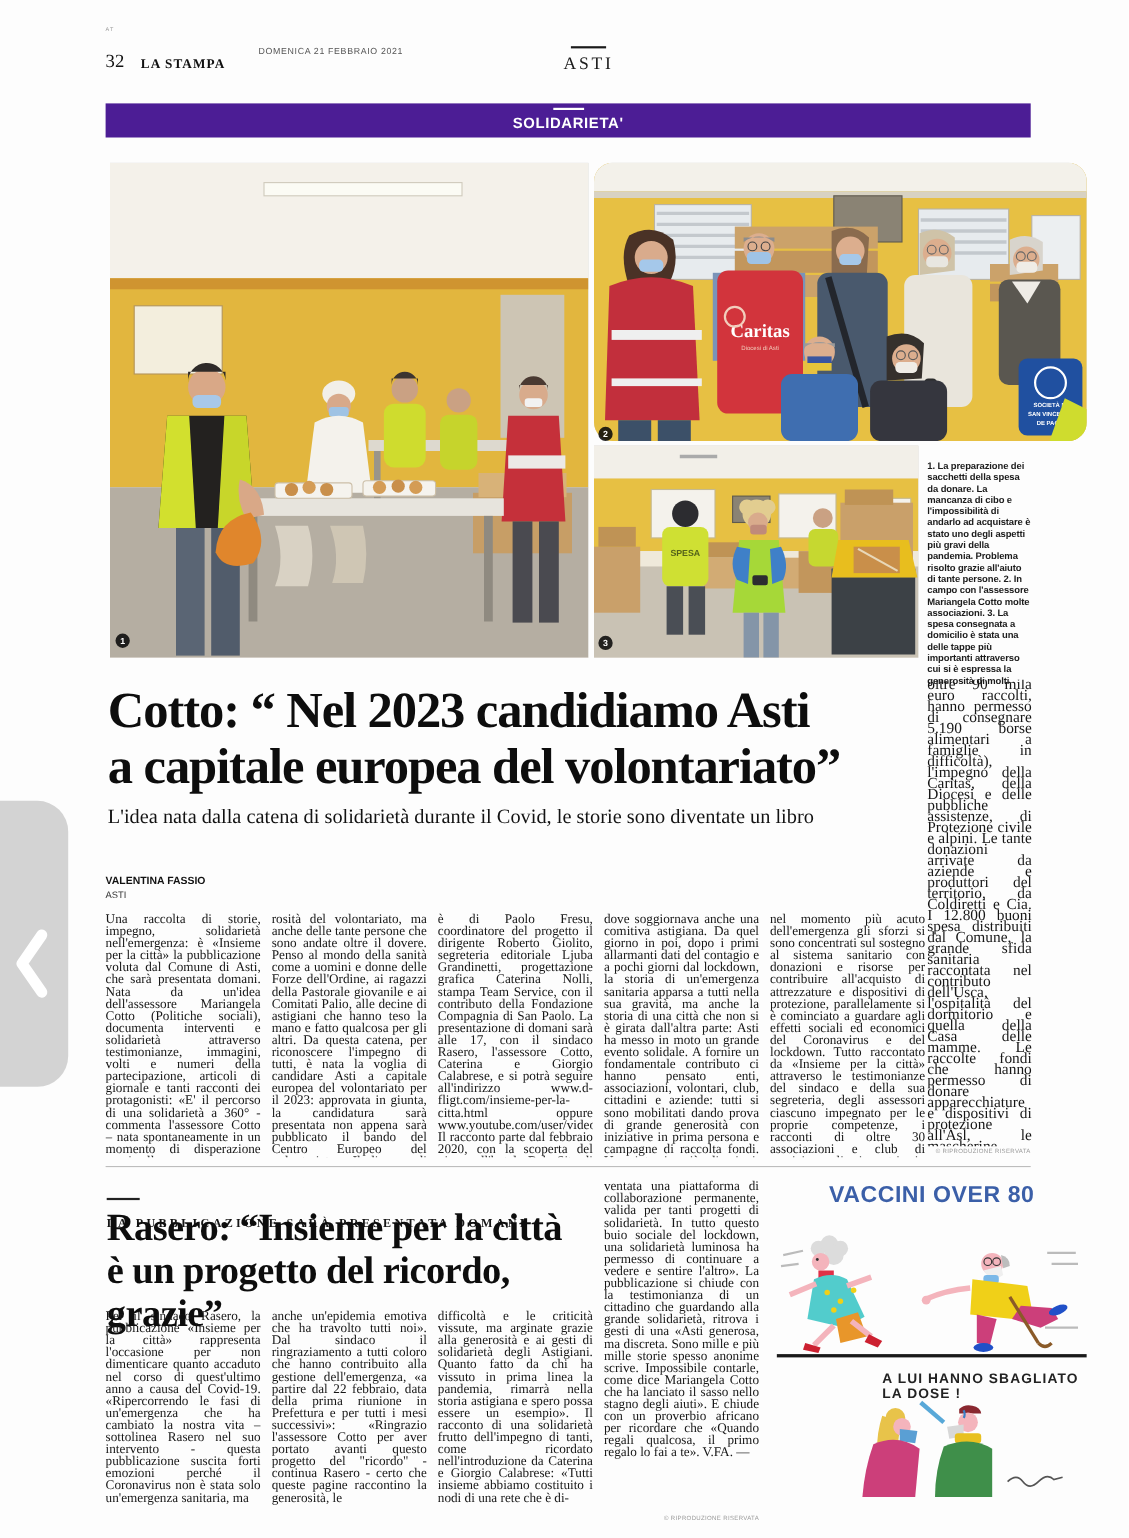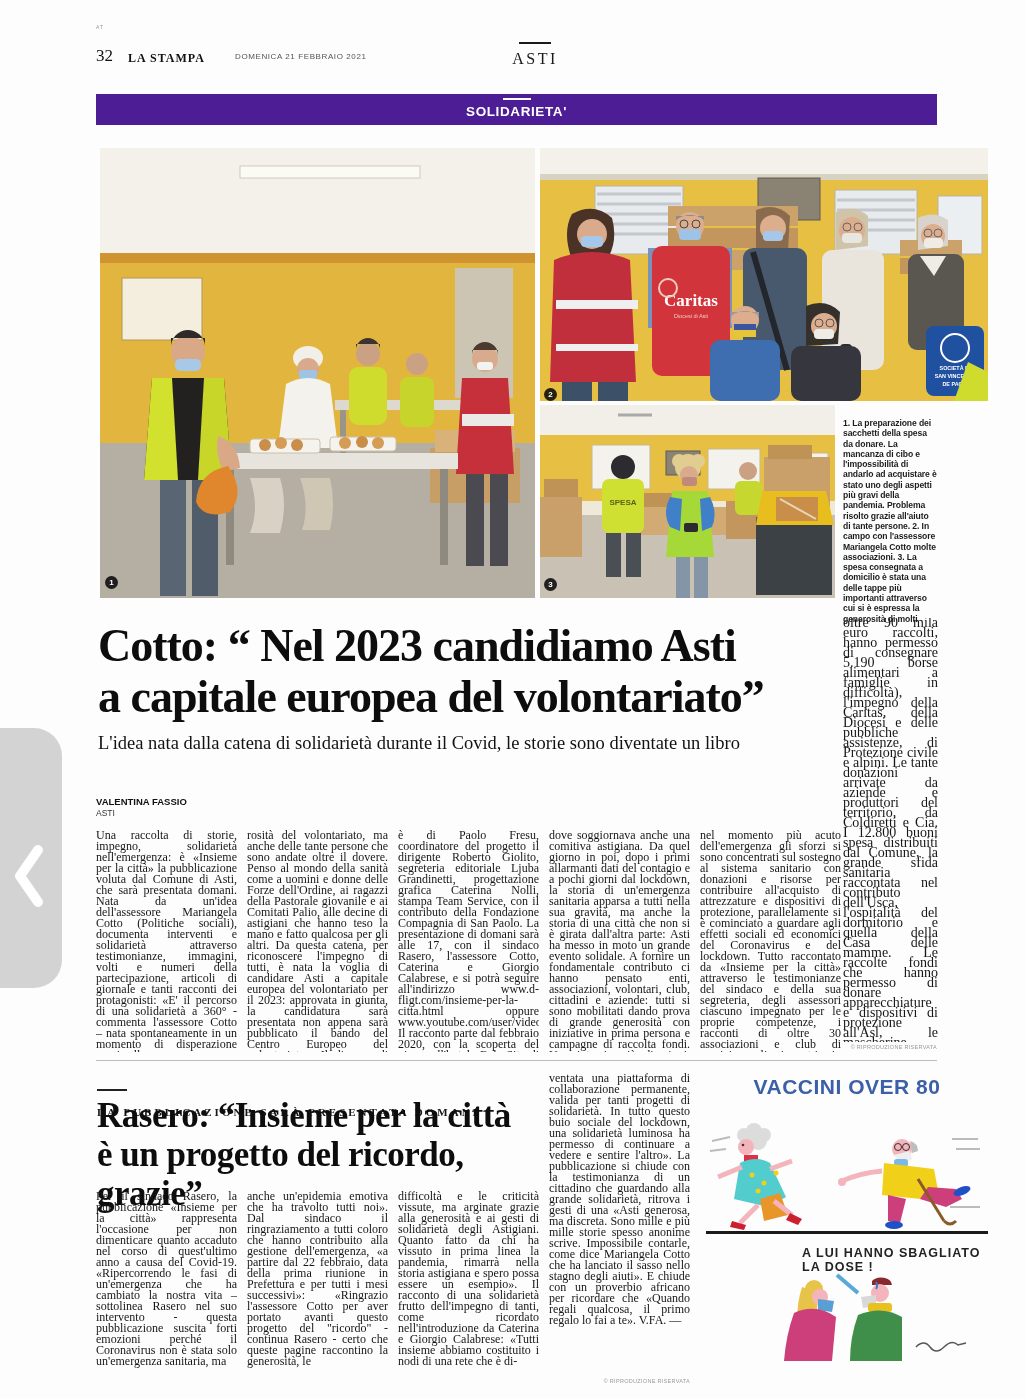--- a/index.html
+++ b/index.html
@@ -9,21 +9,21 @@
 
   
   .reader-nav{position:absolute;left:0;top:728px;width:62px;height:260px;background:#d3d3d3;
               border-radius:0 28px 28px 0;cursor:pointer;}
   .reader-nav svg{position:absolute;left:0;top:0;}
 
   
   .corner-mark{left:96px;top:24px;font:400 5px "Liberation Sans",sans-serif;color:#999;letter-spacing:1px;}
   .pageno{left:96px;top:46px;font:400 17px "Liberation Serif",serif;color:#111;}
   .brand{left:128px;top:51px;font:700 12px "Liberation Serif",serif;letter-spacing:1px;color:#111;}
-  .issue-date{left:212px;top:52px;font:400 8px "Liberation Sans",sans-serif;letter-spacing:.6px;color:#555;padding-left:23px;}
+  .issue-date{left:212px;top:42px;font:400 8px "Liberation Sans",sans-serif;letter-spacing:.6px;color:#555;padding-left:23px;}
   .section-rule{left:519px;top:42px;width:32px;height:2px;background:#1a1a1a;}
   .section-head{left:480px;top:50px;width:110px;text-align:center;
                 font:400 16px "Liberation Serif",serif;letter-spacing:2.5px;color:#1a1a1a;}
   .banner{left:96px;top:94px;width:841px;height:31px;background:#4c1d95;}
   .banner-rule{position:absolute;left:50%;top:4px;width:28px;height:2px;margin-left:-14px;background:#fff;}
   .banner-label{position:absolute;left:0;top:10px;width:100%;text-align:center;color:#fff;
                 font:700 13.5px "Liberation Sans",sans-serif;letter-spacing:.6px;}
 
   
   .photo{position:absolute;overflow:hidden;background:#ddd;}
@@ -139,21 +139,21 @@
       <path d="M52 230 l20 0 6 102 -34 0 z" fill="#d2e02e"></path>
       <path d="M124 230 l-20 0 -6 102 34 0 z" fill="#c8d62a"></path>
       <rect x="60" y="332" width="26" height="116" fill="#5a6574"></rect>
       <rect x="92" y="332" width="26" height="116" fill="#515c6b"></rect>
       <path d="M118 288 q20 6 22 32 l-16 4 q-10 -18 -6 -36z" fill="#d9a887"></path>
       <path d="M128 318 q18 26 2 46 -26 8 -34 -10 2 -30 32 -36z" fill="#e0862c"></path>
     </svg>
   </div>
   <div class="badge" style="left:105px;top:576px;">1</div>
 
-  <div class="photo abs" style="left:540px;top:148px;width:448px;height:253px;">
+  <div class="photo abs" style="left:540px;top:148px;width:448px;height:253px;border-radius:17px;">
     <svg width="448" height="253" viewBox="0 0 448 253">
       <rect width="448" height="253" fill="#e7c043"></rect>
       <rect width="448" height="26" fill="#f3f1ea"></rect>
       <rect y="26" width="448" height="6" fill="#d8d2c2"></rect>
       <rect x="55" y="38" width="88" height="68" fill="#e7ebee" stroke="#b9b3a4"></rect>
       <g stroke="#c3c8cd" stroke-width="3">
           <line x1="57" y1="46" x2="141" y2="46"></line>
           <line x1="57" y1="56" x2="141" y2="56"></line>
           <line x1="57" y1="66" x2="141" y2="66"></line>
           <line x1="57" y1="76" x2="141" y2="76"></line>

